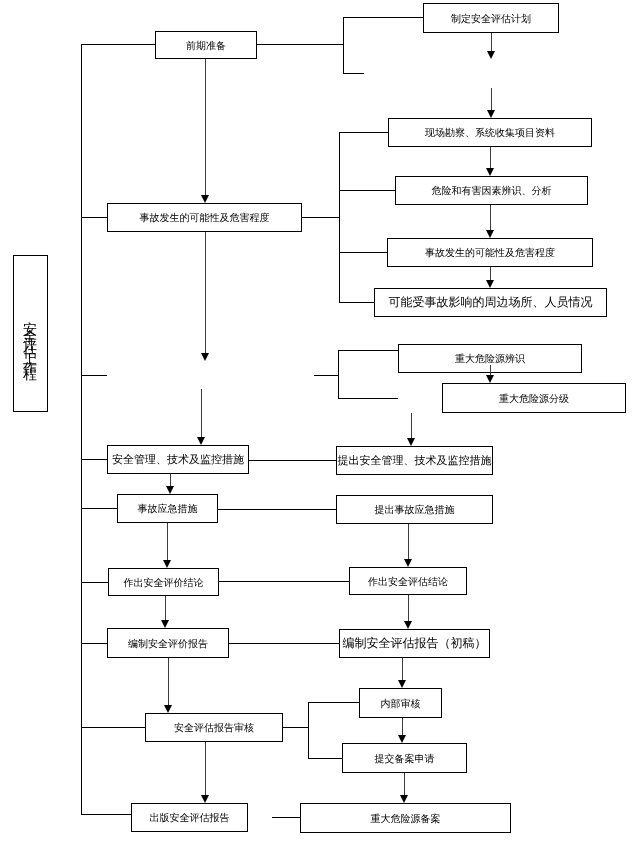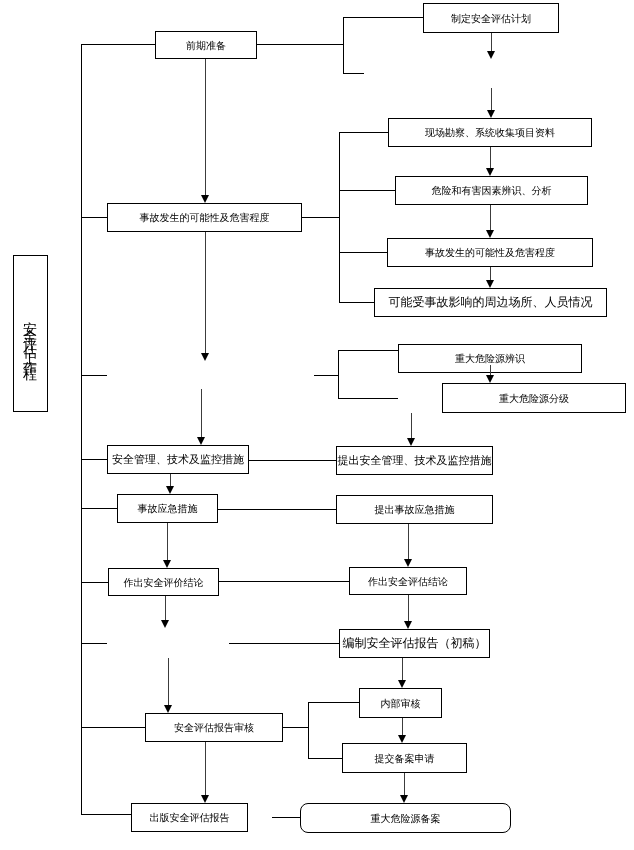--- a/index.html
+++ b/index.html
@@ -25,37 +25,38 @@
 
 <div class="canvas">
 
   <div class="vtitle" style="left:13px;top:255px;width:35px;height:157px;">安全评估工作程</div>
 
   <div class="node" style="left:155px;top:31px;width:102px;height:28px;">前期准备</div>
   <div class="node" style="left:107px;top:203px;width:195px;height:29px;">事故发生的可能性及危害程度</div>
   <div class="node fs11" style="left:107px;top:445px;width:142px;height:29px;">安全管理、技术及监控措施</div>
   <div class="node" style="left:117px;top:494px;width:101px;height:29px;">事故应急措施</div>
   <div class="node" style="left:108px;top:568px;width:111px;height:28px;">作出安全评价结论</div>
+  <div class="node" style="left:107px;top:628px;width:122px;height:30px;">编制安全评价报告</div>
   <div class="node" style="left:145px;top:713px;width:138px;height:29px;">安全评估报告审核</div>
   <div class="node" style="left:131px;top:803px;width:117px;height:29px;">出版安全评估报告</div>
 
   <div class="node" style="left:423px;top:3px;width:136px;height:30px;">制定安全评估计划</div>
   <div class="node" style="left:388px;top:118px;width:204px;height:29px;">现场勘察、系统收集项目资料</div>
   <div class="node" style="left:395px;top:176px;width:193px;height:29px;">危险和有害因素辨识、分析</div>
   <div class="node" style="left:387px;top:238px;width:206px;height:29px;">事故发生的可能性及危害程度</div>
   <div class="node fs12" style="left:374px;top:288px;width:233px;height:29px;">可能受事故影响的周边场所、人员情况</div>
   <div class="node" style="left:398px;top:336px;width:184px;height:29px;margin-top:8px;">重大危险源辨识</div>
   <div class="node" style="left:398px;top:383px;width:184px;height:30px;margin-left:44px;">重大危险源分级</div>
   <div class="node fs11" style="left:336px;top:446px;width:157px;height:29px;">提出安全管理、技术及监控措施</div>
   <div class="node" style="left:336px;top:495px;width:157px;height:29px;">提出事故应急措施</div>
   <div class="node" style="left:349px;top:567px;width:118px;height:28px;">作出安全评估结论</div>
   <div class="node fs12" style="left:339px;top:629px;width:151px;height:29px;">编制安全评估报告（初稿）</div>
   <div class="node" style="left:359px;top:688px;width:83px;height:30px;">内部审核</div>
   <div class="node" style="left:342px;top:743px;width:125px;height:30px;">提交备案申请</div>
-  <div class="node" style="left:300px;top:803px;width:211px;height:30px;border-radius:8px;">重大危险源备案</div>
+  <div class="node" style="left:300px;top:803px;width:211px;height:30px;">重大危险源备案</div>
 
   <div class="vl" style="left:81px;top:44px;height:771px;"></div>
   <div class="hl" style="left:81px;top:44px;width:74px;"></div>
   <div class="hl" style="left:81px;top:217px;width:26px;"></div>
   <div class="hl" style="left:81px;top:375px;width:26px;"></div>
   <div class="hl" style="left:81px;top:459px;width:26px;"></div>
   <div class="hl" style="left:81px;top:508px;width:36px;"></div>
   <div class="hl" style="left:81px;top:582px;width:27px;"></div>
   <div class="hl" style="left:81px;top:643px;width:26px;"></div>
   <div class="hl" style="left:81px;top:727px;width:64px;"></div>

